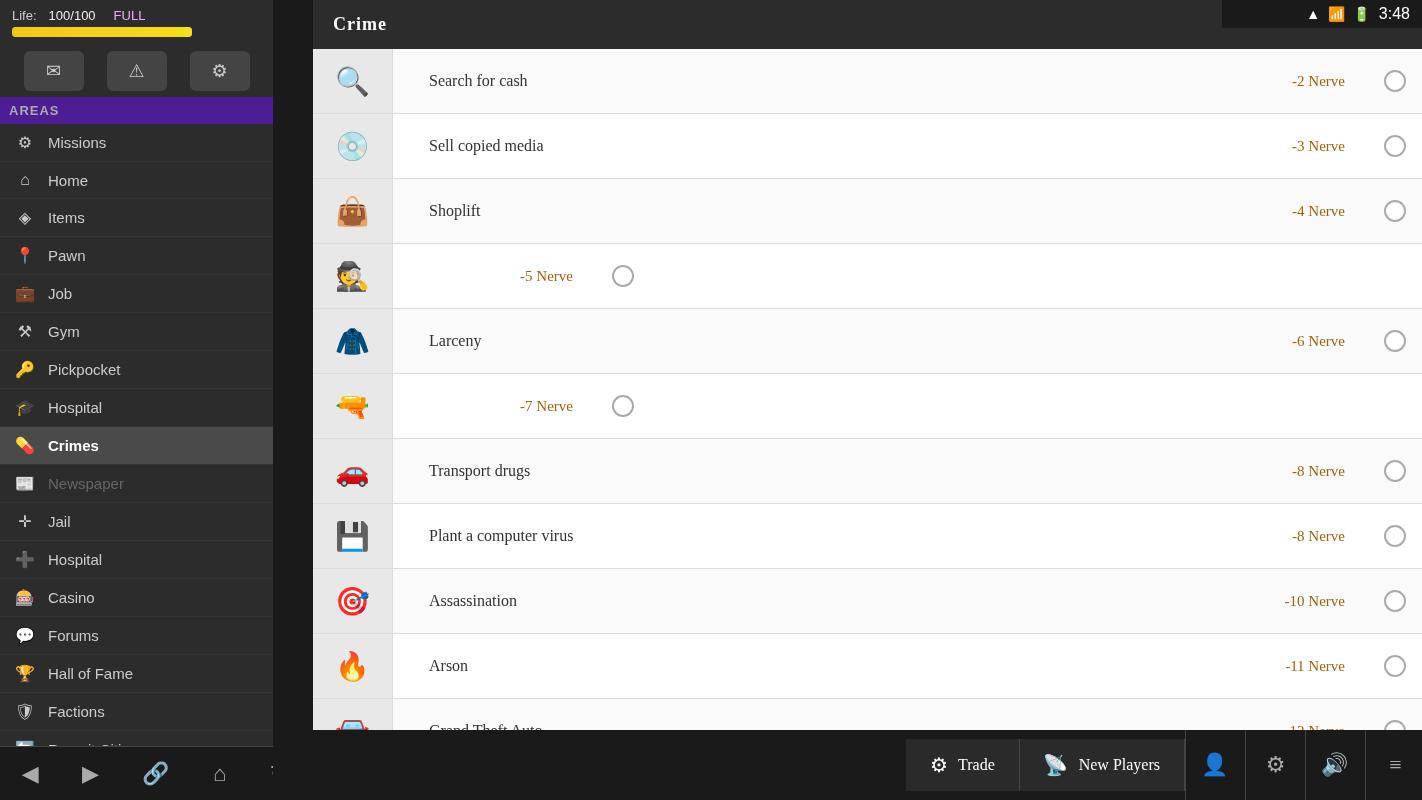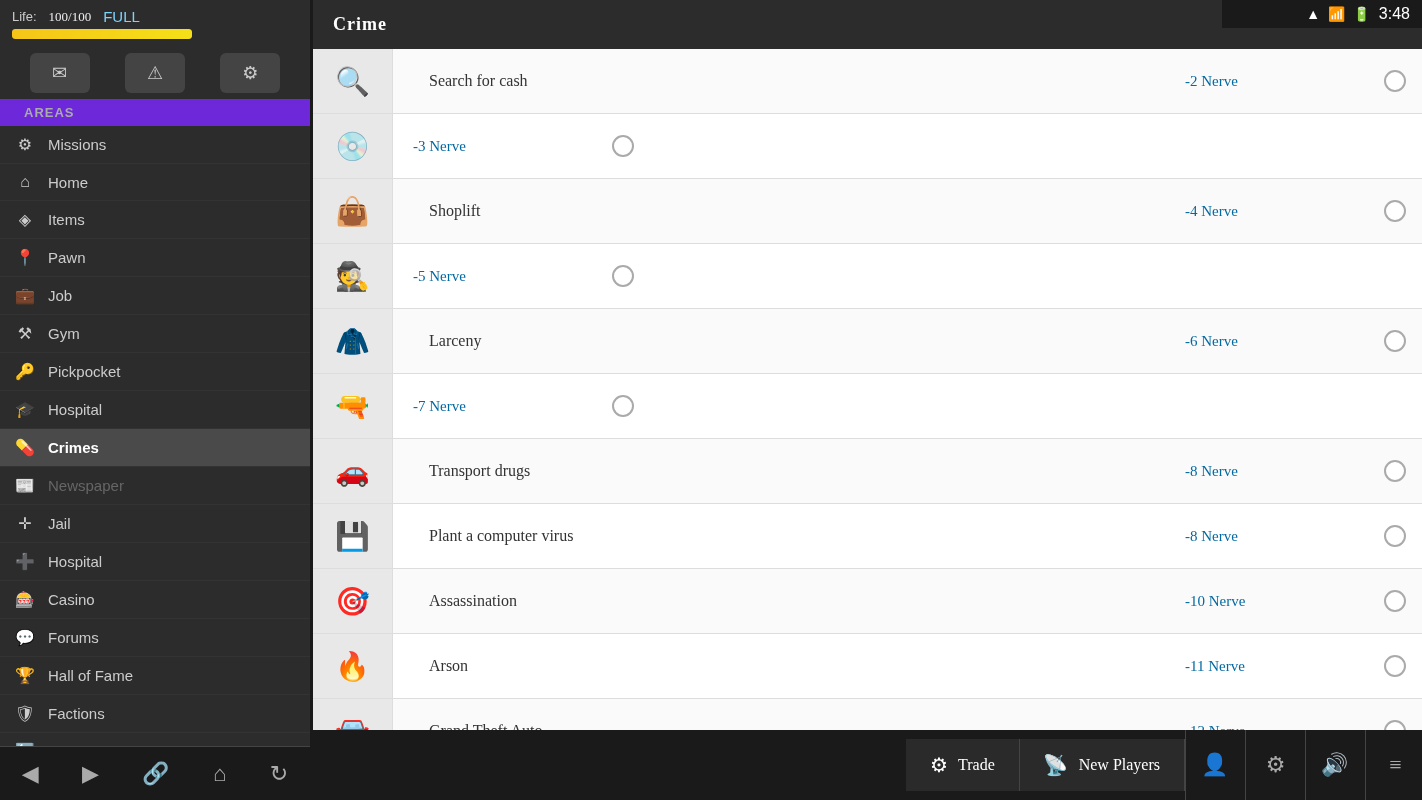--- a/index.html
+++ b/index.html
@@ -30,41 +30,41 @@
       color: white;
       font-size: 16px;
       font-weight: normal;
     }
     .status-bar .icon { color: white; font-size: 14px; }
 
     
     .sidebar {
       position: absolute;
       top: 0; left: 0;
-      width: 310px;
+      width: 273px;
       height: 800px;
       background: #2c2c2c;
       display: flex;
       flex-direction: column;
       overflow: hidden;
     }
 
     .life-section {
       padding: 8px 12px;
       background: #2c2c2c;
     }
     .life-bar-container {
       display: flex;
       align-items: center;
       gap: 8px;
       margin-bottom: 4px;
     }
     .life-label { color: #ccc; font-size: 13px; }
-    .life-values { color: #eee; font-size: 13px; margin-left: 4px; font-family: Liberation Serif, serif; }
-    .life-full { color: #7dd3fc; font-size: 15px; margin-left: 4px; }
+    .life-values { color: #eee; font-size: 13px; margin-left: 4px; }
+    .life-full { color: #f0abfc; font-size: 13px; margin-left: 10px; }
     .life-bar-bg {
       width: 180px;
       height: 10px;
       background: #555;
       border-radius: 3px;
       overflow: hidden;
     }
     .life-bar-fill {
       width: 100%;
       height: 100%;
@@ -85,22 +85,22 @@
       border-radius: 6px;
       display: flex;
       align-items: center;
       justify-content: center;
       color: #ccc;
       font-size: 18px;
       cursor: pointer;
     }
 
     .areas-header {
-      background: #6d28d9;
-      padding: 6px 24px;
+      background: #4c1d95;
+      padding: 6px 9px;
       color: #aaa;
       font-size: 13px;
       font-weight: bold;
       letter-spacing: 1px;
       text-transform: uppercase;
     }
 
     .sidebar-menu {
       flex: 1;
       overflow-y: auto;
@@ -206,21 +206,22 @@
     .crime-name {
       flex: 1;
       padding: 0 36px;
       font-size: 16px;
       color: #333;
     }
     .crime-nerve {
       width: 200px;
       padding: 0 20px;
       font-size: 15px;
-      color: #0369a1;
+      color: #a16207;
+      text-align: right;
     }
     .crime-radio {
       width: 60px;
       display: flex;
       align-items: center;
       justify-content: center;
     }
     .radio-circle {
       width: 22px;
       height: 22px;
@@ -385,20 +386,21 @@
   <div class="crime-row">
       <div class="crime-icon">🔍</div>
       <div class="crime-name">Search for cash</div>
       <div class="crime-nerve">-2 Nerve</div>
       <div class="crime-radio">
         <div class="radio-circle"></div>
       </div>
     </div>
       <div class="crime-row">
       <div class="crime-icon">💿</div>
+      <div class="crime-name">Sell copied media</div>
       <div class="crime-nerve">-3 Nerve</div>
       <div class="crime-radio">
         <div class="radio-circle"></div>
       </div>
     </div>
       <div class="crime-row">
       <div class="crime-icon">👜</div>
       <div class="crime-name">Shoplift</div>
       <div class="crime-nerve">-4 Nerve</div>
       <div class="crime-radio">

